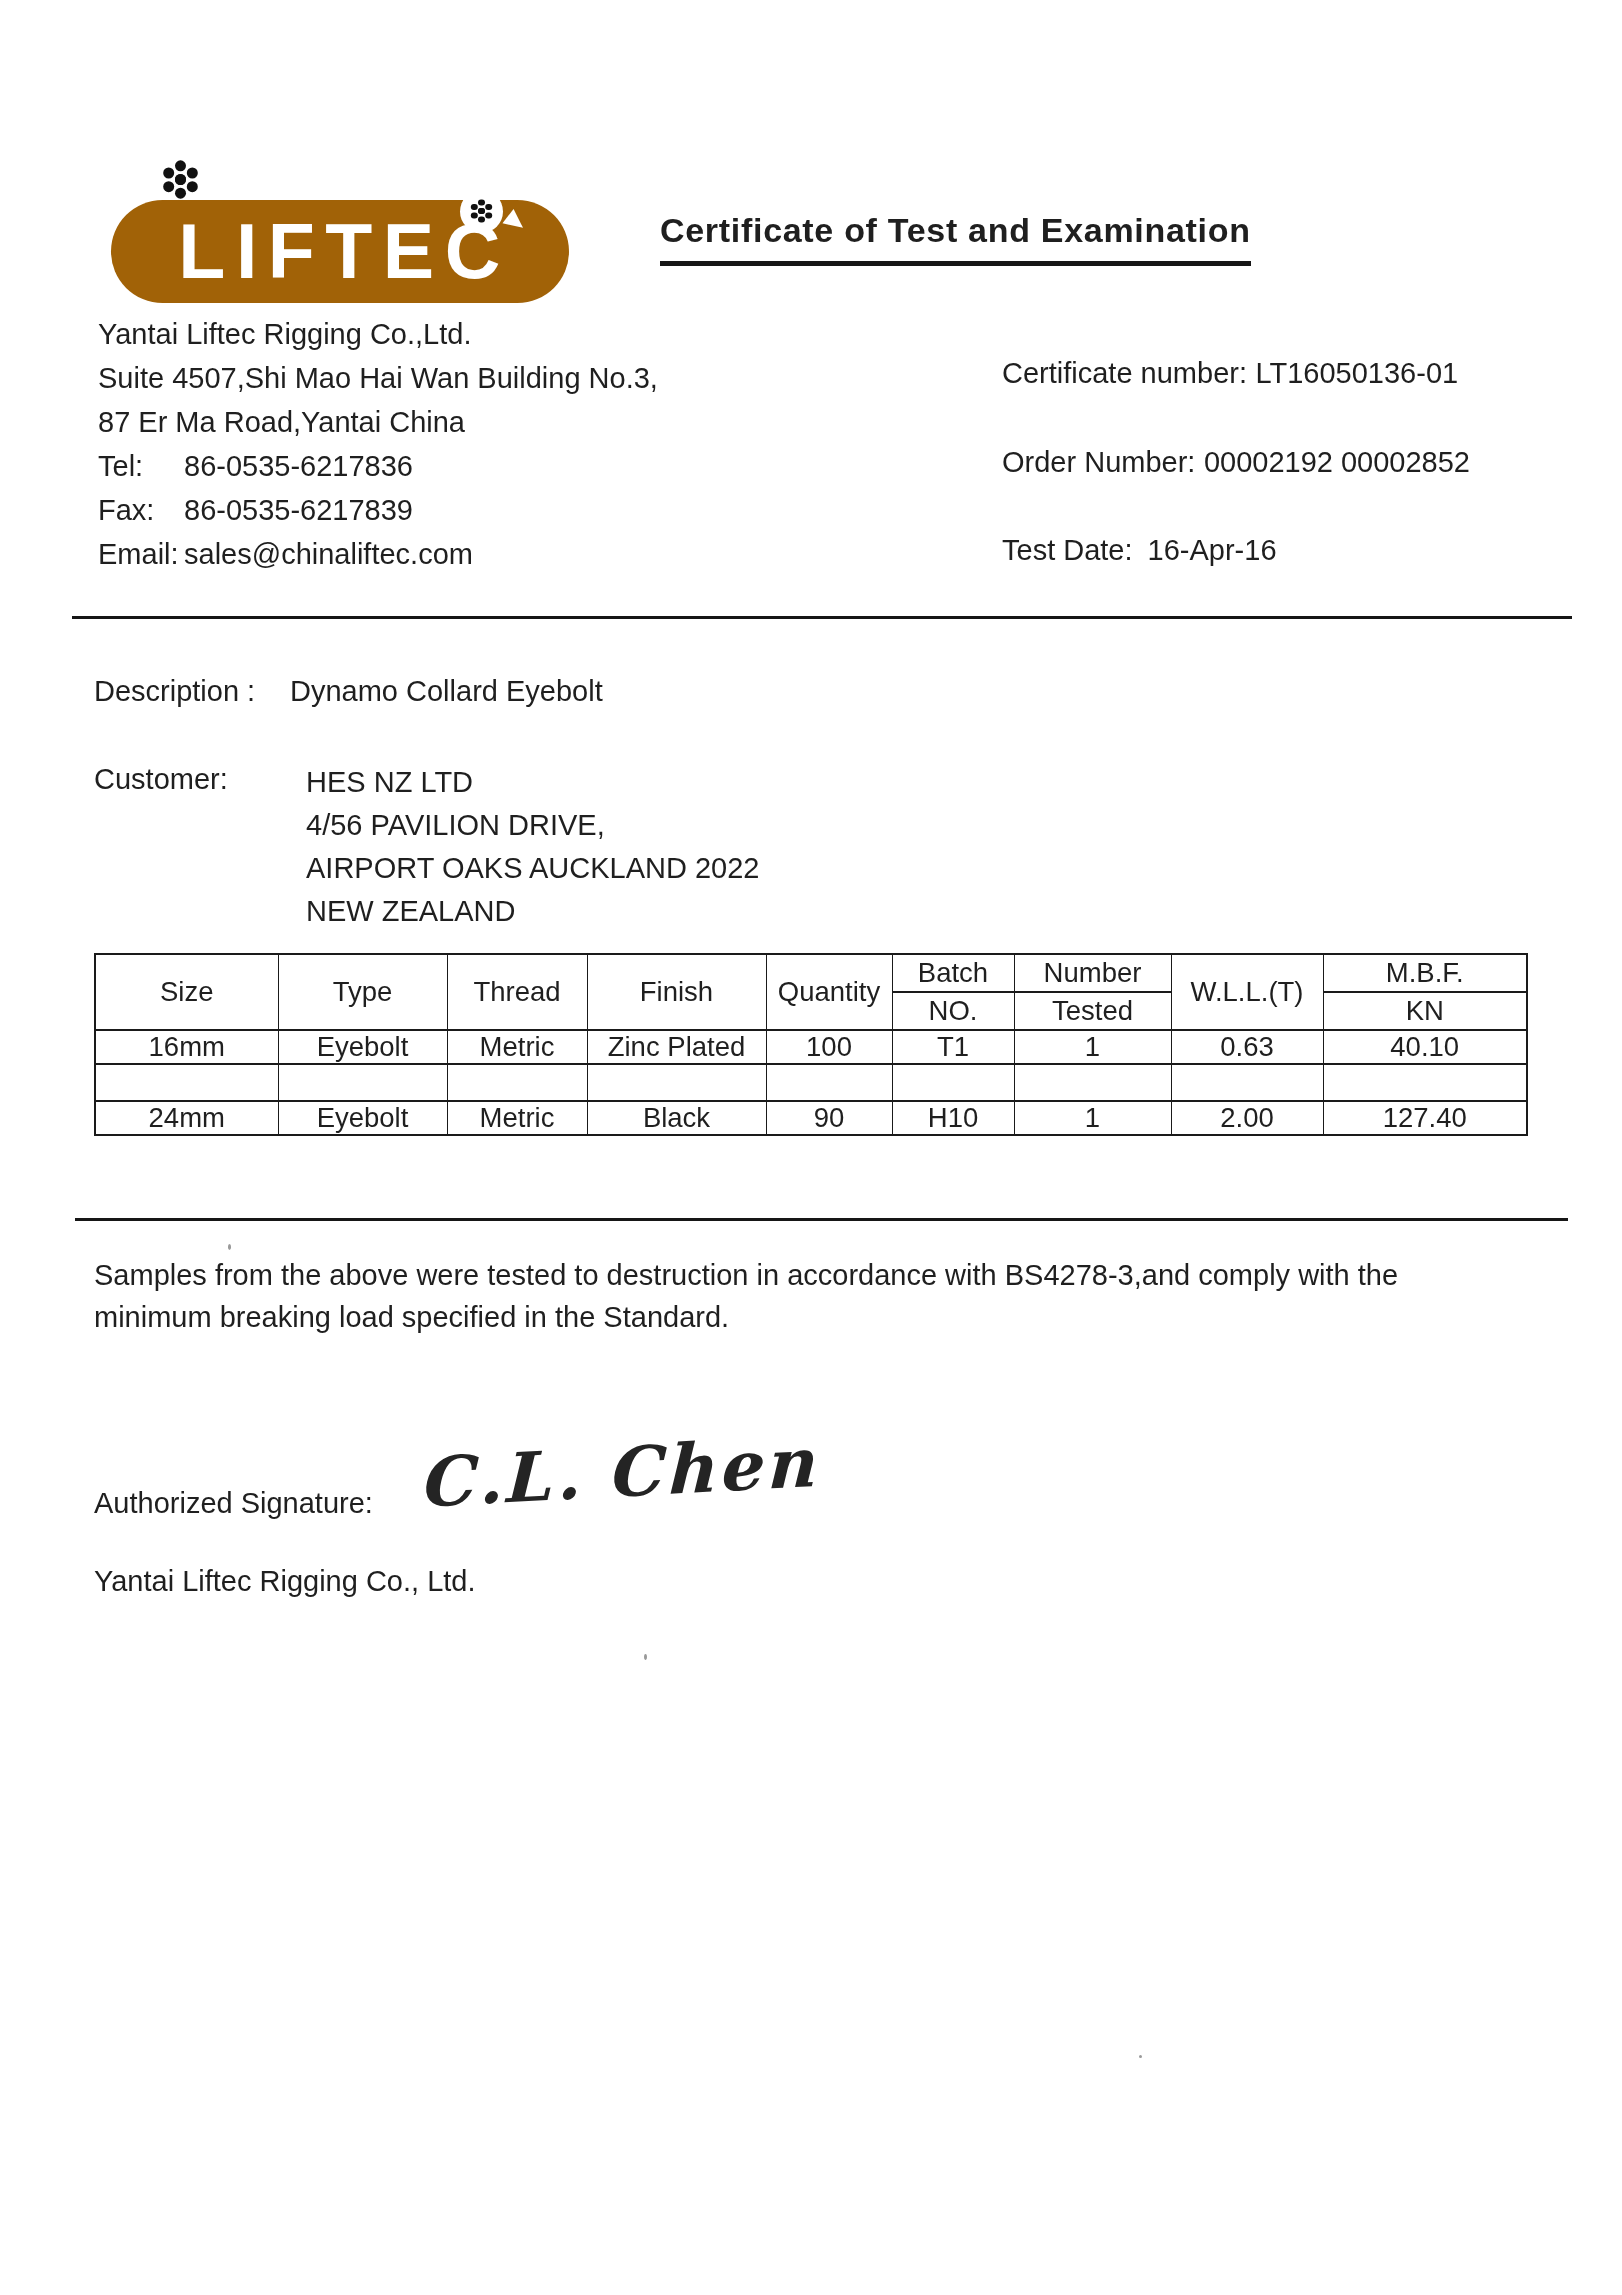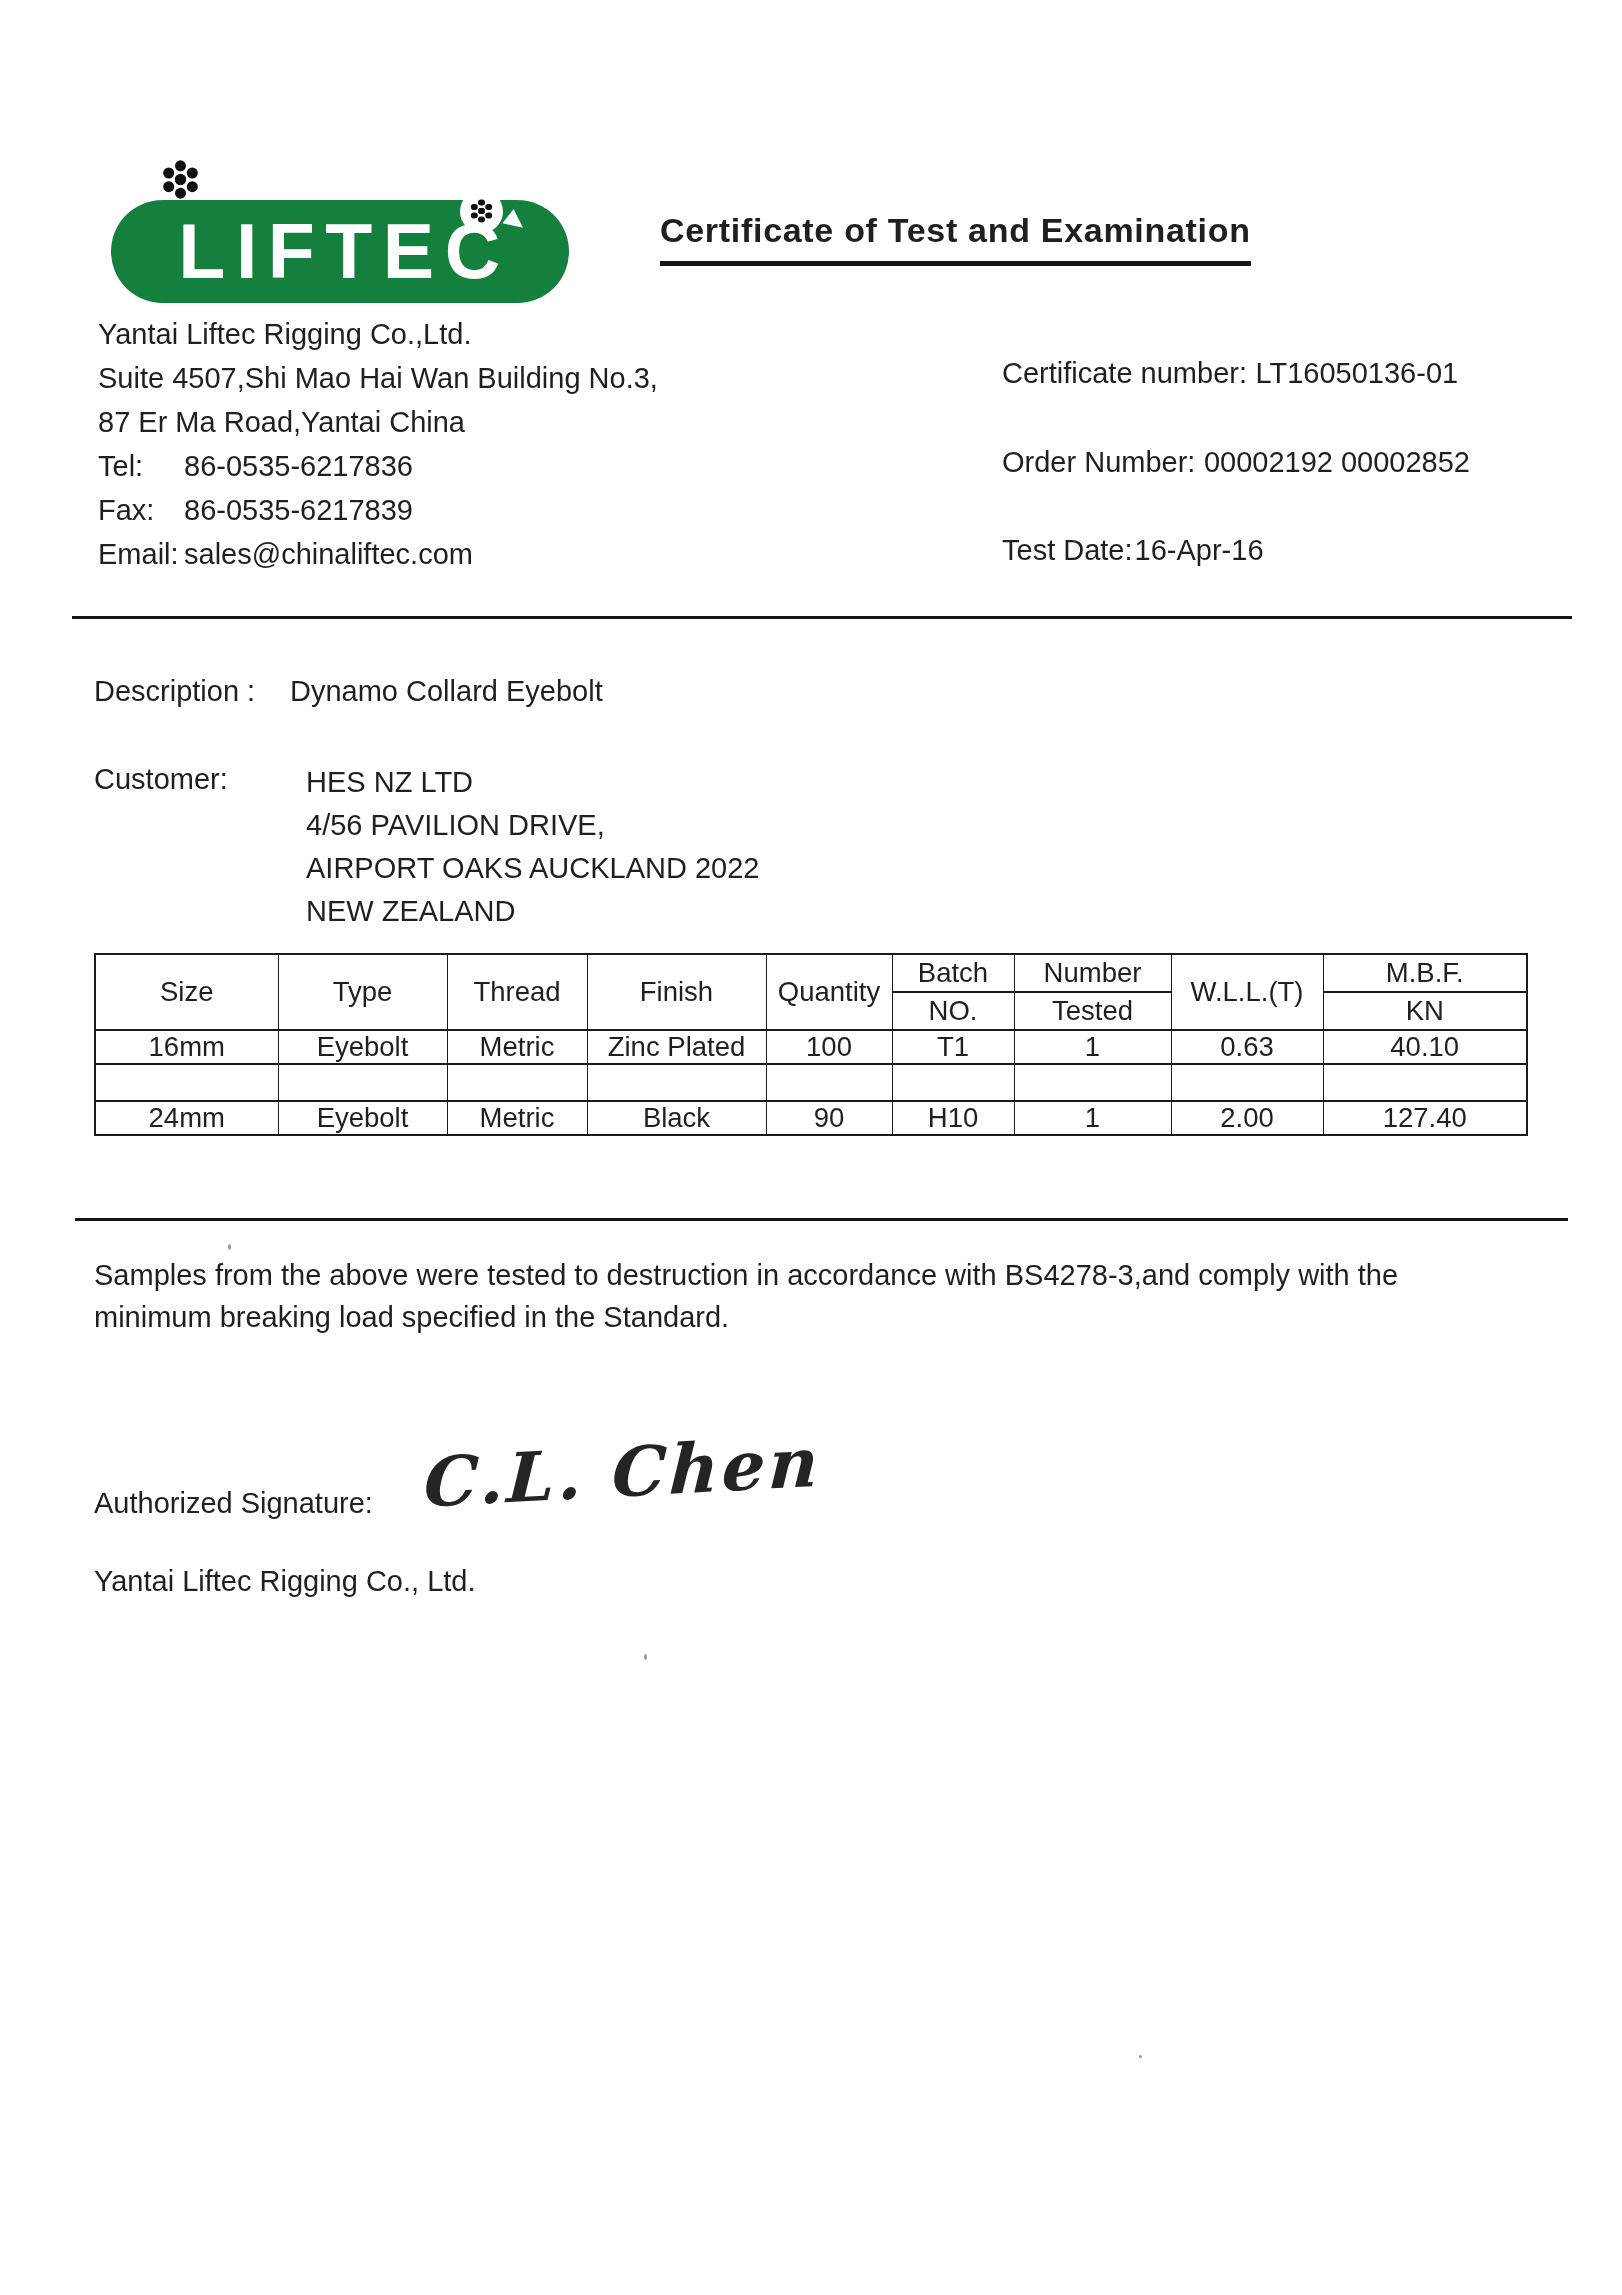--- a/index.html
+++ b/index.html
@@ -7,21 +7,21 @@
     position:relative;
     width:1623px;height:2295px;
     background:#ffffff;
     font-family:"Liberation Sans", sans-serif;
     color:#1f1f1f;
     overflow:hidden;
   }
   
   .logo-pill{
     position:absolute;left:111px;top:200px;width:458px;height:103px;
-    background:#15803d;border-radius:59px;
+    background:#a16207;border-radius:59px;
     display:flex;align-items:center;justify-content:center;
   }
   .logo-text{
     color:#fff;font-weight:bold;font-size:77px;letter-spacing:10.5px;
     font-family:"Liberation Sans", sans-serif;
     padding-left:9.2px; 
     line-height:1;
     user-select:none;
   }
   .rope-dot{
@@ -51,21 +51,21 @@
     font-size:34px;font-weight:bold;letter-spacing:0.7px;
     border-bottom:5.9px solid #161616;padding-bottom:10.5px;
     white-space:nowrap;
   }
   
   .company-block{position:absolute;left:98px;top:315px;font-size:29px;}
   .company-block .line{height:44px;line-height:39px;white-space:nowrap;display:flex;}
   .company-block .lbl{width:86px;flex:0 0 auto;}
   .cert-line{position:absolute;left:1002px;font-size:29px;white-space:nowrap;}
   .cert-line .val{margin-left:8.5px;}
-  .cert-line.testdate .val{margin-left:2px;text-align:right;}
+  .cert-line.testdate .val{margin-left:15px;text-align:right;}
   
   .hrule{position:absolute;background:#161616;height:3.3px;}
   .rule-top{left:72px;top:616px;width:1500px;}
   .rule-mid{left:75px;top:1218px;width:1493px;}
   
   .field-row{position:absolute;left:94px;font-size:29px;display:flex;}
   .field-row .flabel{width:196px;flex:0 0 auto;white-space:nowrap;}
   .field-row .fvalue{white-space:nowrap;}
   .cust-lines .cline{height:43px;line-height:38px;white-space:nowrap;}
   

